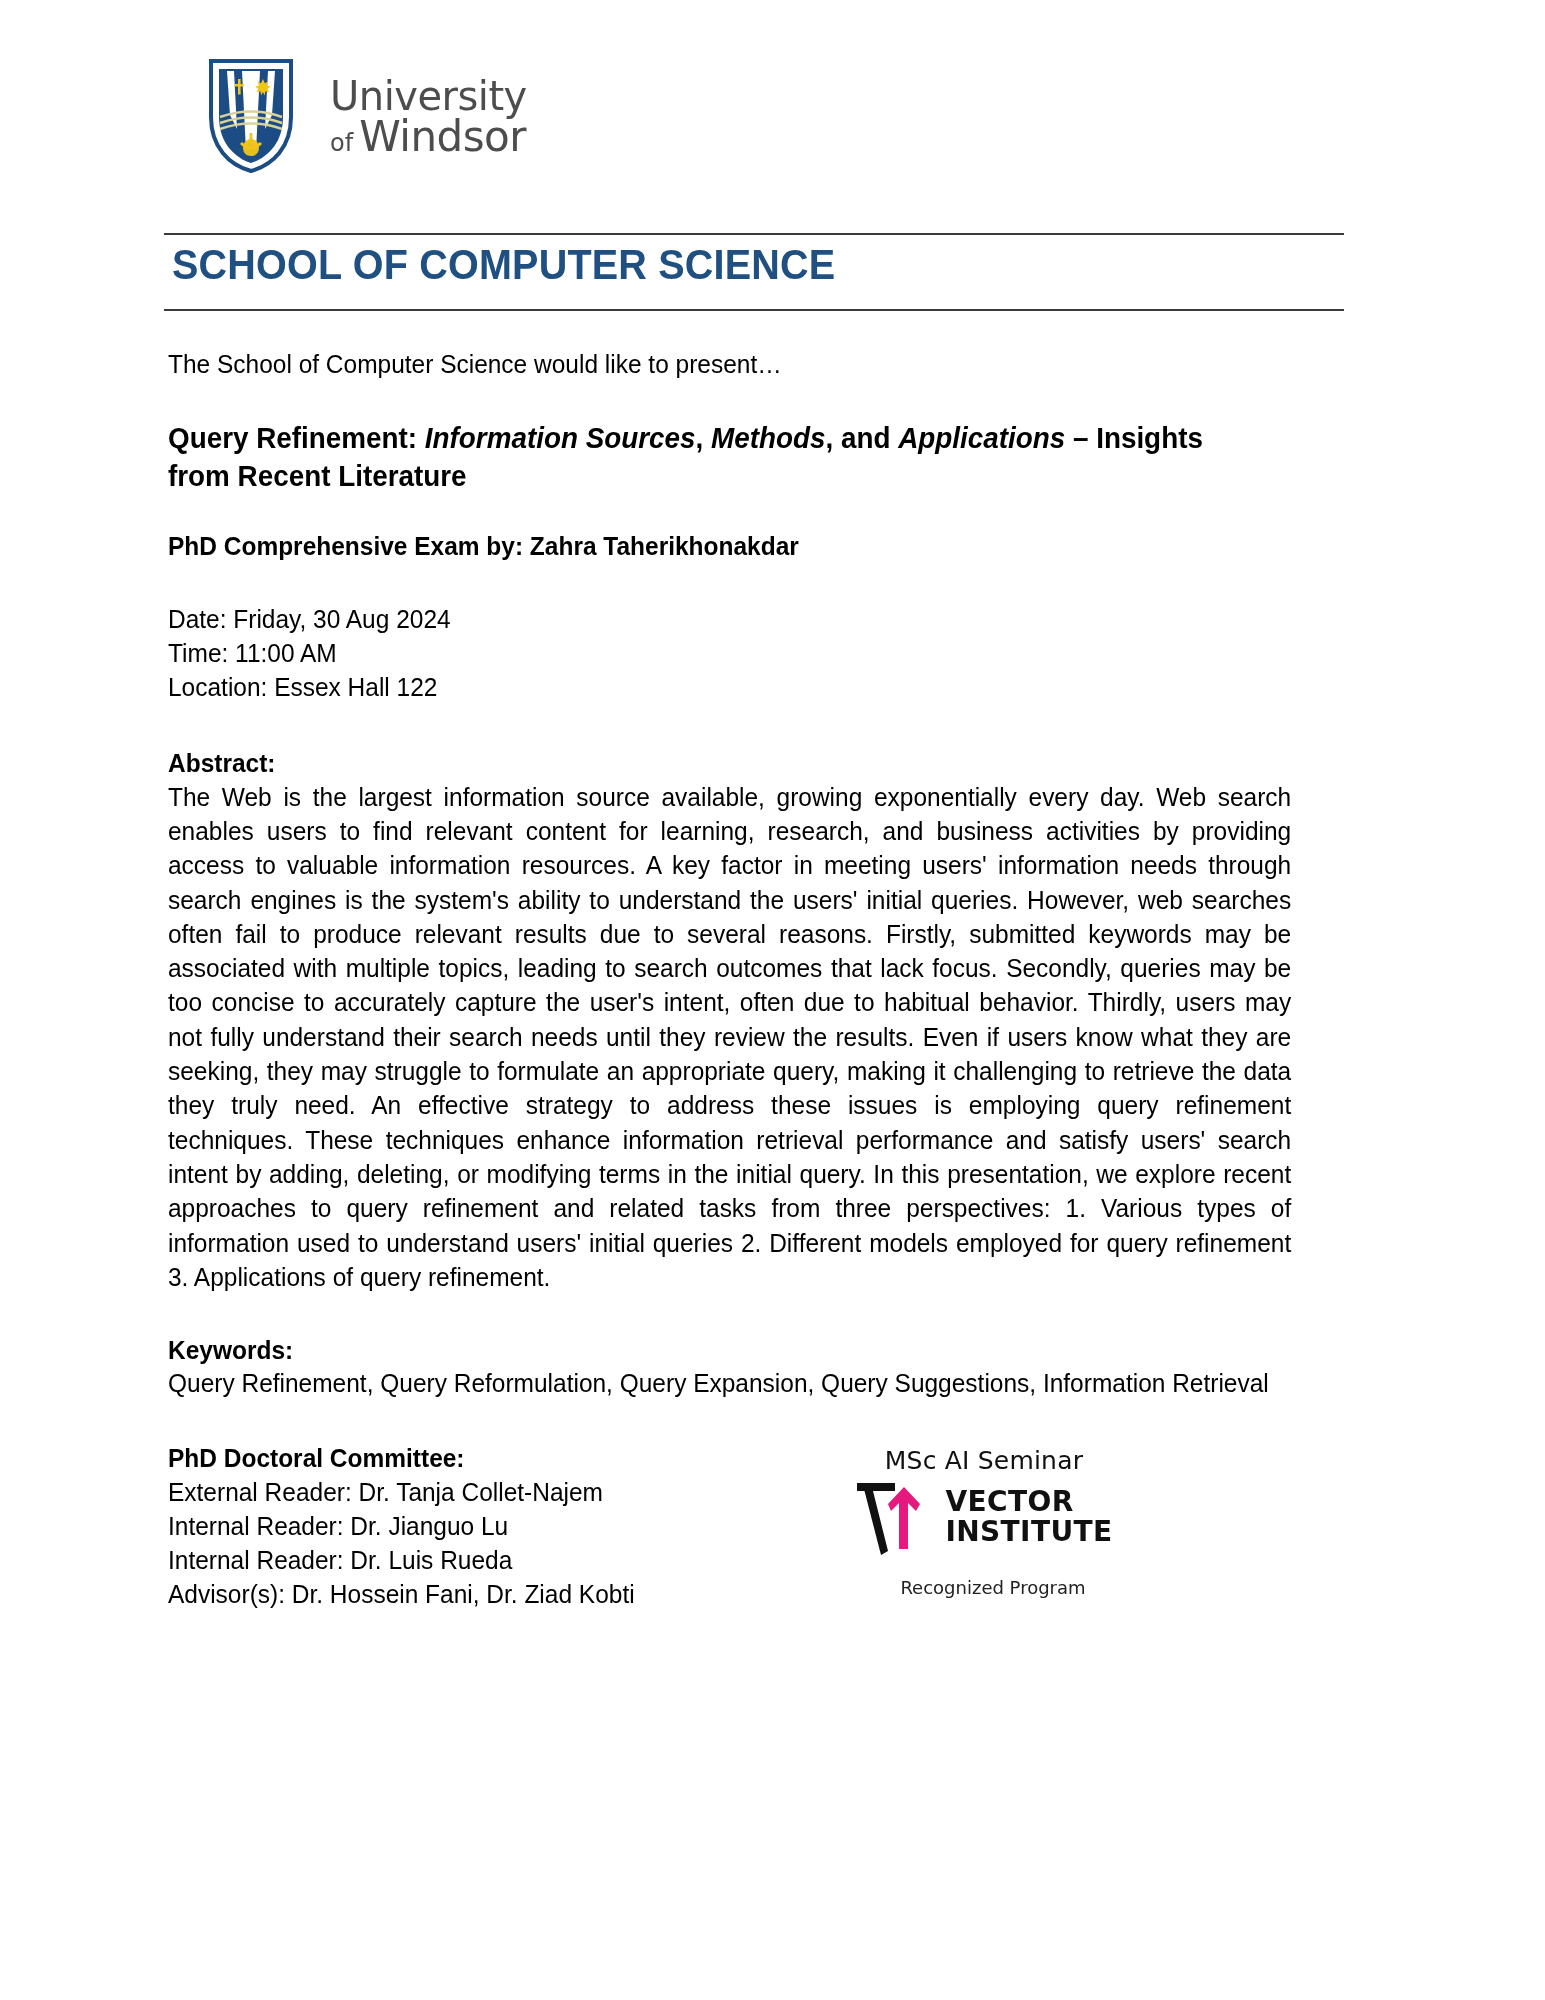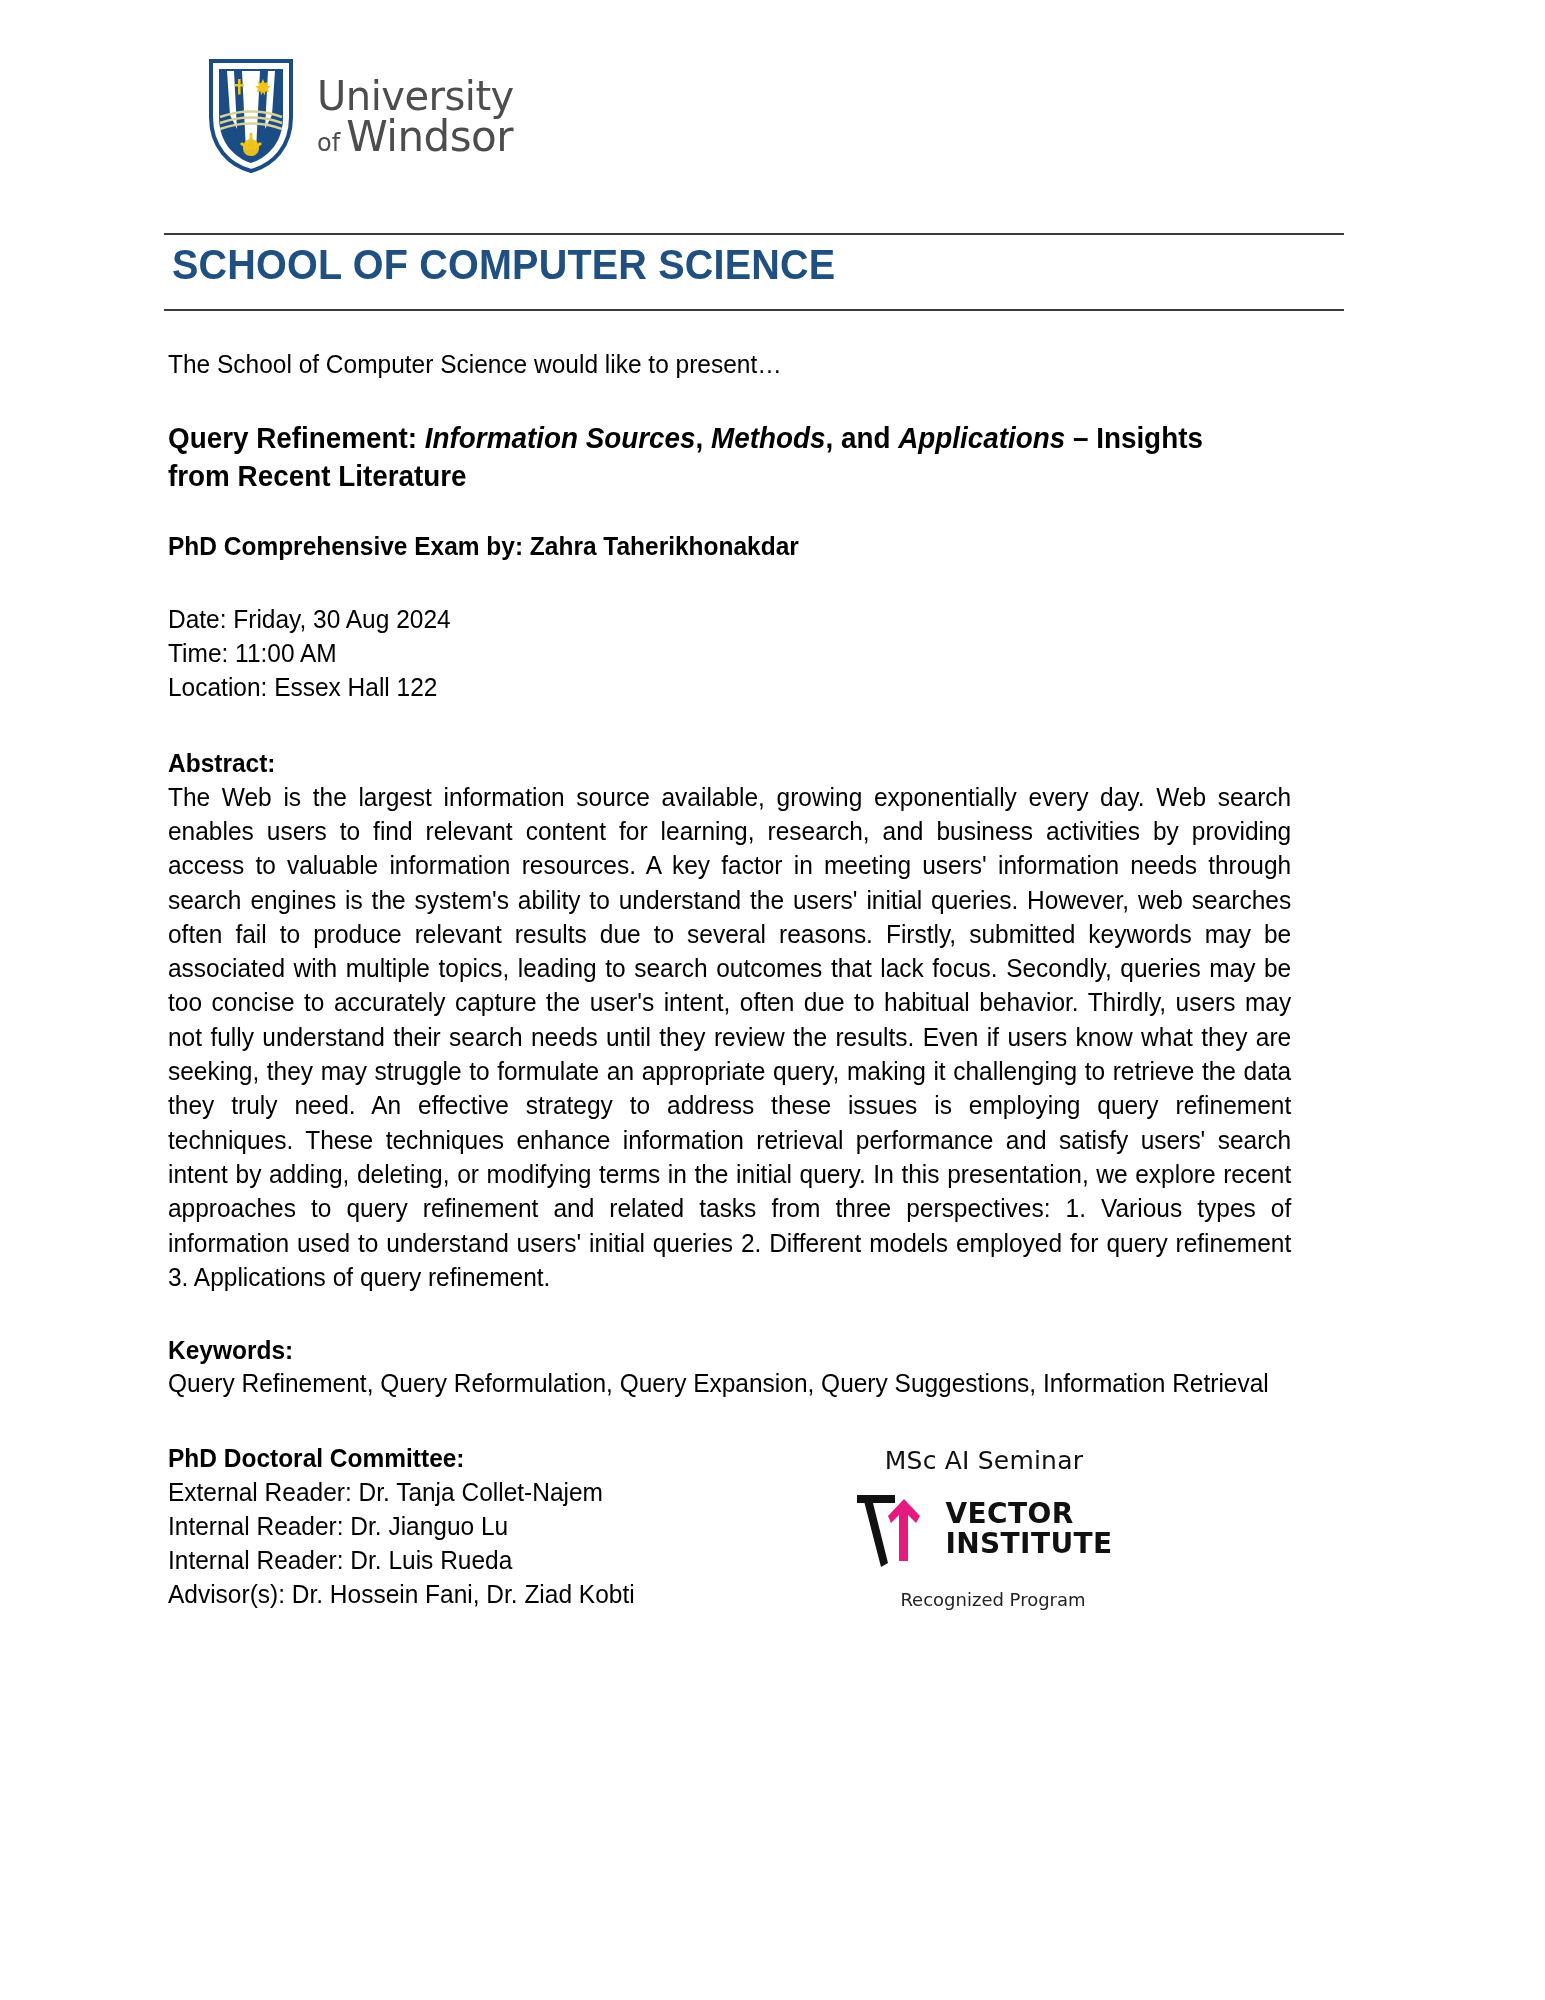--- a/index.html
+++ b/index.html
@@ -23,21 +23,21 @@
     box-sizing: border-box;
   }
 
   
   .logo-block {
     position: absolute;
     left: 207px;
     top: 55px;
     display: flex;
     align-items: center;
-    gap: 22px;
+    gap: 35px;
   }
   .shield-wrap {
     width: 88px;
     height: 120px;
     position: relative;
   }
   .wordmark {
     display: flex;
     flex-direction: column;
     justify-content: center;
@@ -169,21 +169,21 @@
     width: 300px;
     display: flex;
     flex-direction: column;
     align-items: center;
   }
   .msc-line {
     font-family: "DejaVu Sans", sans-serif;
     font-size: 25px;
     color: #111;
     letter-spacing: 0.2px;
-    margin-bottom: 14px;
+    margin-bottom: 2px;
     white-space: nowrap;
   }
   .vector-logo {
     display: flex;
     align-items: flex-start;
     gap: 16px;
   }
   .vector-mark {
     width: 74px;
     height: 78px;

